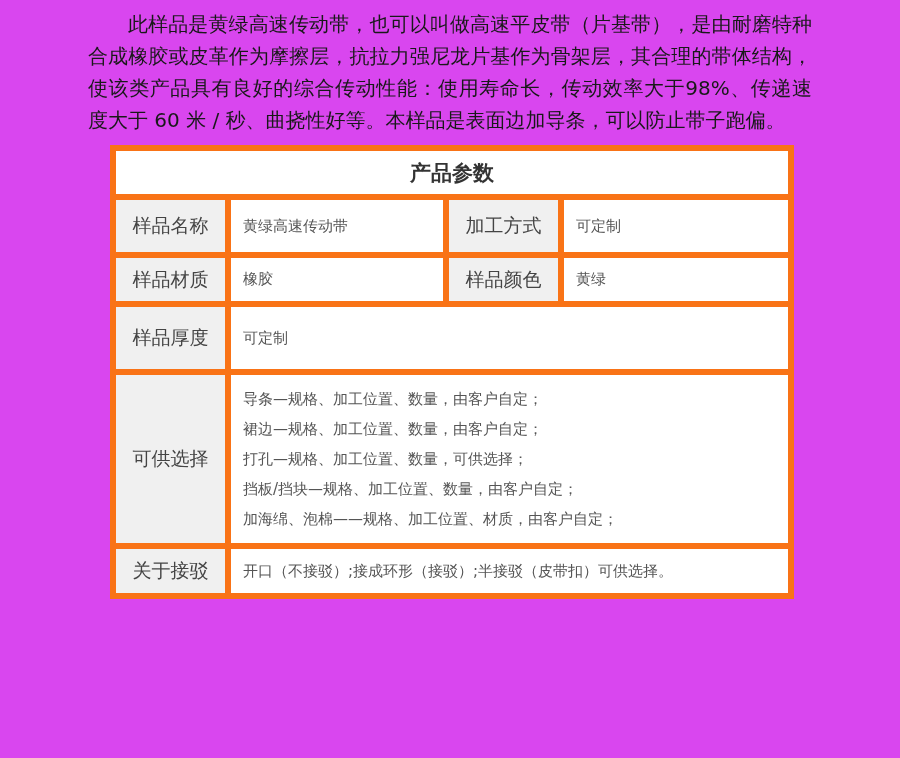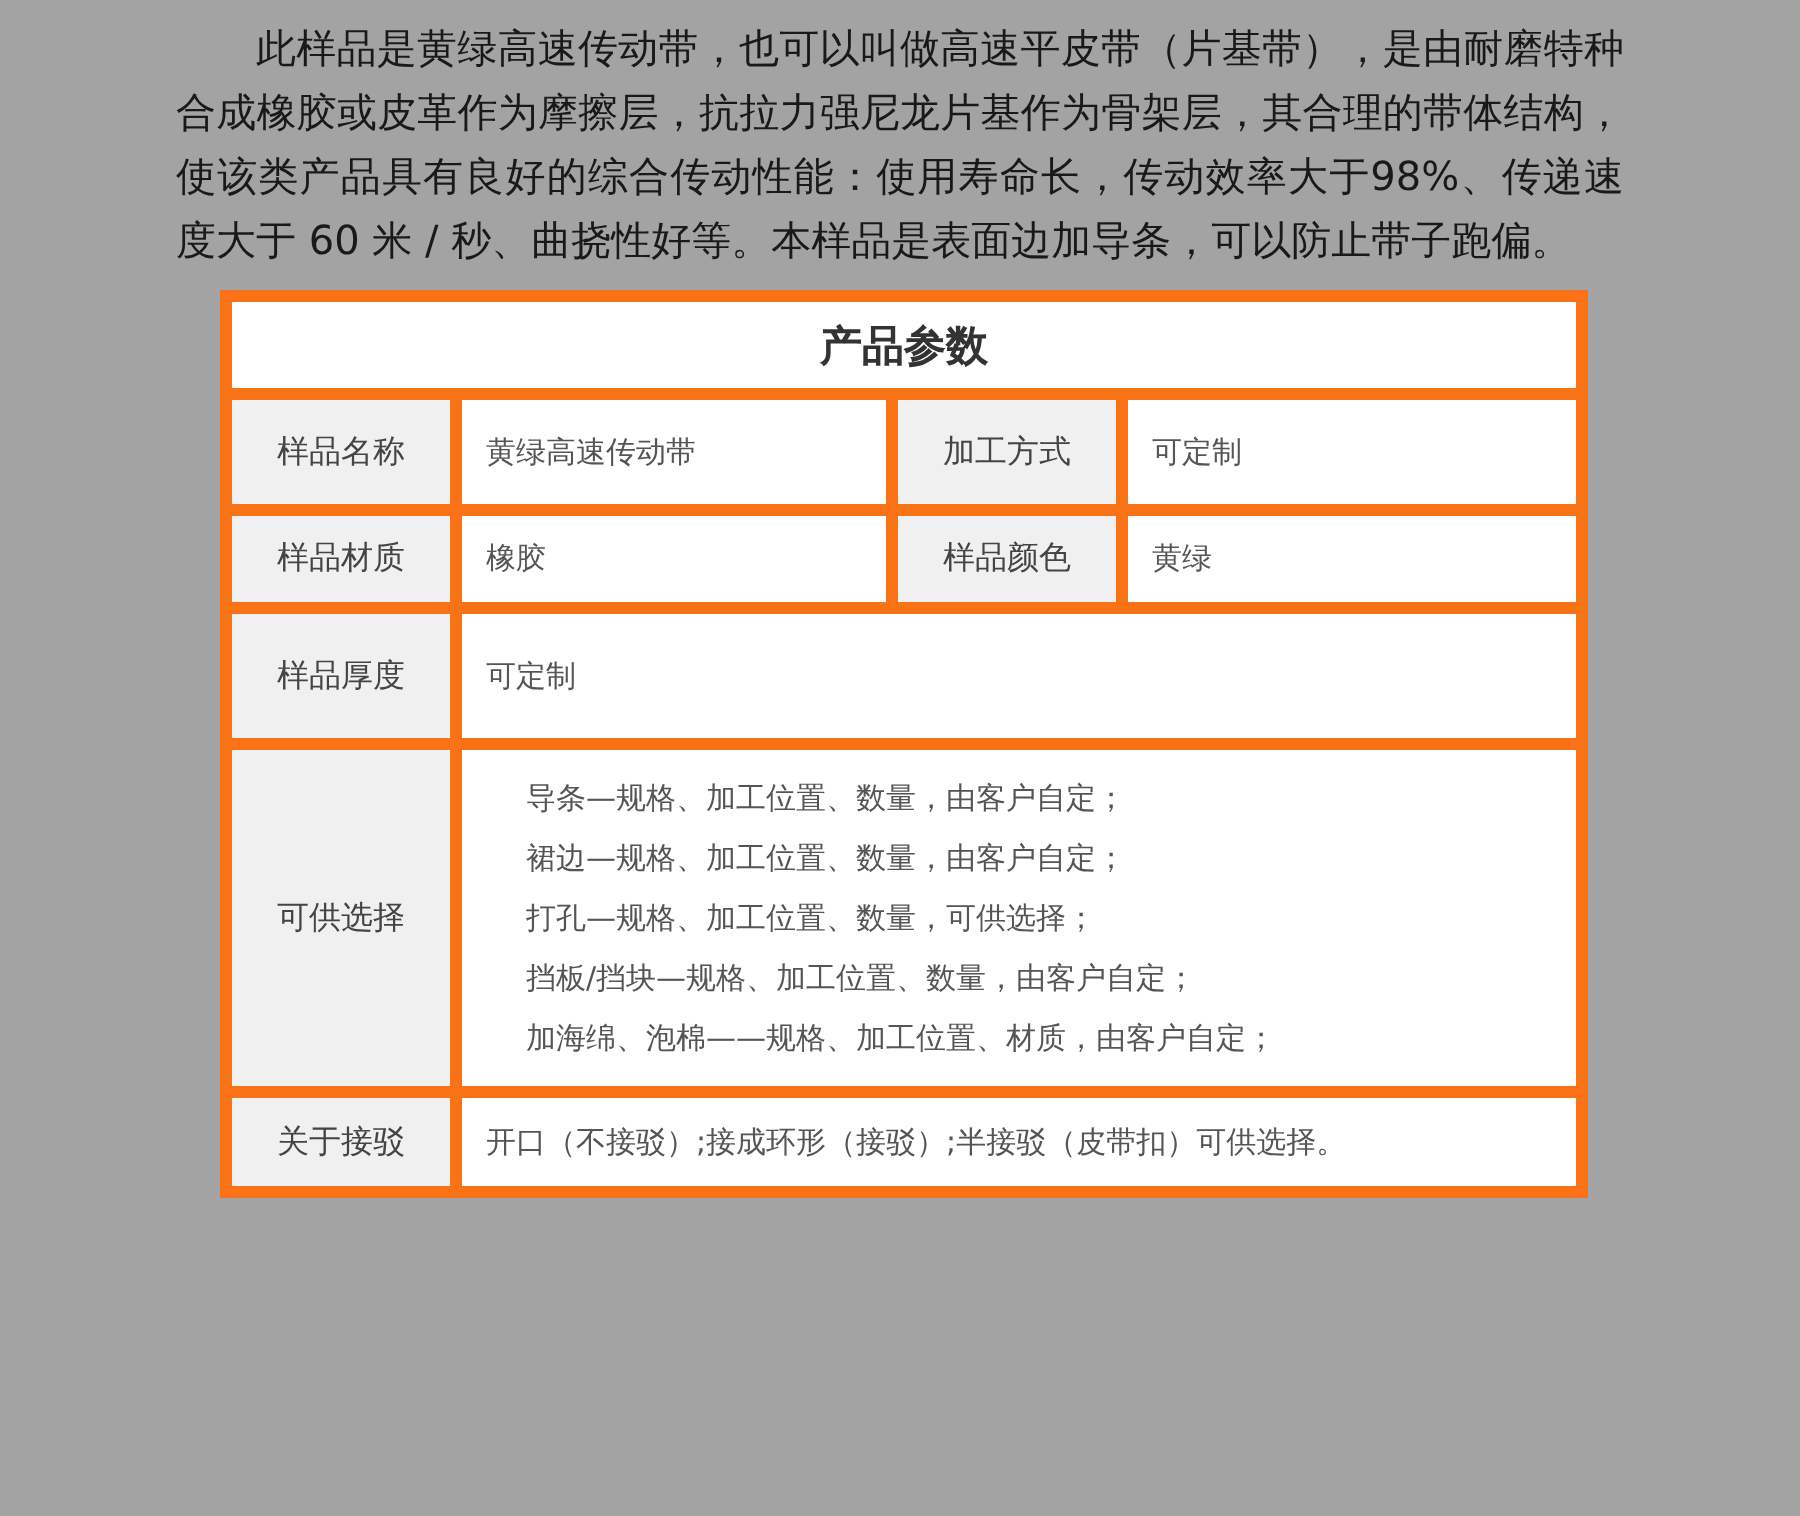--- a/index.html
+++ b/index.html
@@ -6,21 +6,21 @@
   html, body {
     margin: 0;
     padding: 0;
     background: #ffffff;
     font-family: "DejaVu Sans", "Liberation Sans", sans-serif;
   }
   .page {
     position: relative;
     width: 900px;
     height: 758px;
-    background: #a3a3a3;
+    background: #d946ef;
     overflow: hidden;
   }
   .intro {
     margin: 8px 88px 0 88px;
     font-size: 20px;
     line-height: 32px;
     color: #191919;
     text-align: justify;
     text-indent: 2em;
   }
@@ -42,39 +42,39 @@
     height: 49px;
     text-align: center;
     font-size: 21px;
     font-weight: bold;
     color: #333333;
     background: #ffffff;
   }
   td.label {
     background: #f0f0f0;
     text-align: center;
-    font-size: 16px;
+    font-size: 19px;
     color: #444444;
     padding: 0 4px;
     margin-top: 44px;
   }
   td.value {
     background: #ffffff;
     font-size: 15px;
     color: #555555;
     padding: 12px 12px;
   }
   tr.r1 td { height: 58px; }
   tr.r2 td { height: 47px; }
   tr.r3 td { height: 68px; }
   tr.r4 td { height: 40px; }
   tr.r5 td { height: 168px; }
   tr.r6 td { height: 50px; }
   td.value.multi { padding: 9px 12px; }
-  td.value.multi .line { line-height: 30px; margin-left: 20px; }
+  td.value.multi .line { line-height: 30px; }
   .note {
     margin: 21px 88px 0 88px;
     font-size: 19px;
     line-height: 32px;
     color: #191919;
     text-align: justify;
   }
 </style>
 </head>
 <body>

